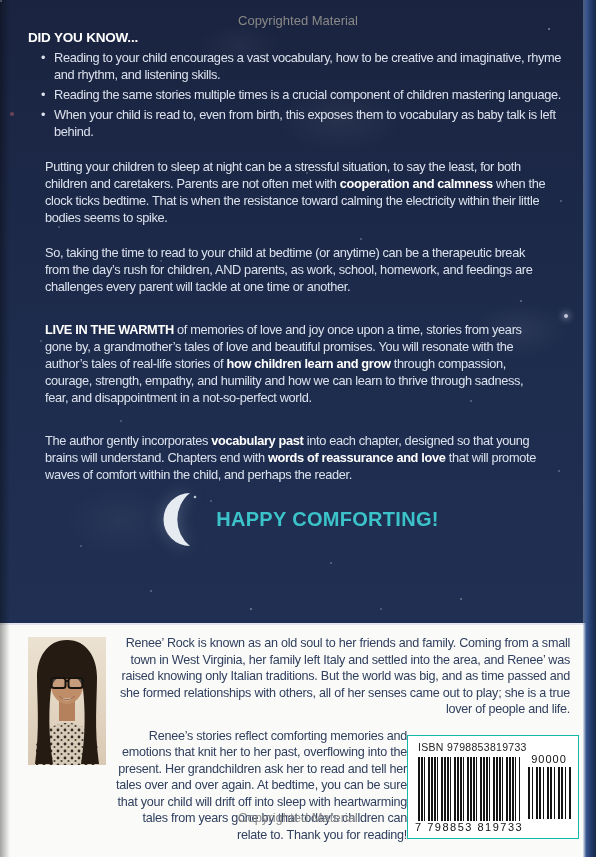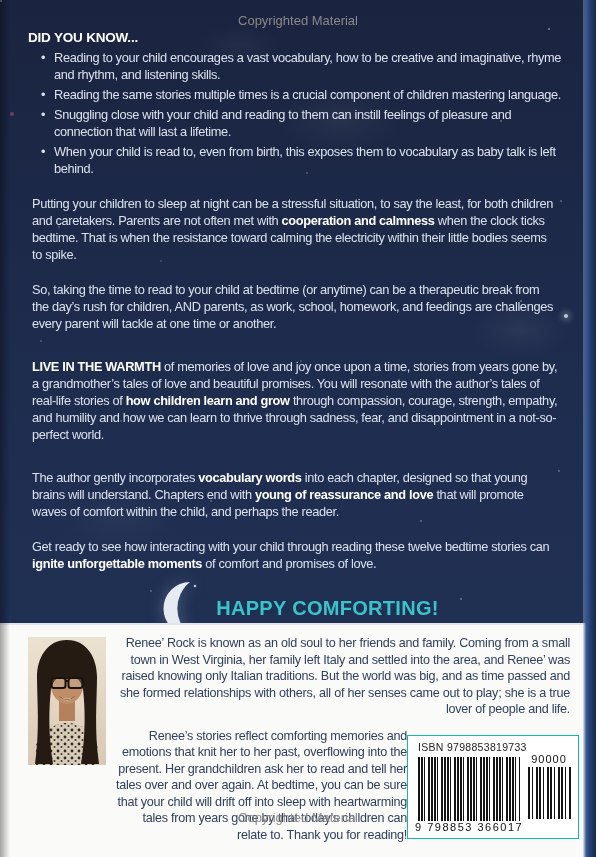--- a/index.html
+++ b/index.html
@@ -47,21 +47,21 @@
 
   .cover-text{position:relative;z-index:2;padding:19px 33px 0 28px;}
   .title{margin:0;text-align:center;color:#f0c844;font-size:21.5px;font-weight:800;
     letter-spacing:-.2px;line-height:26px;}
   .dyk{margin:11px 0 0;color:#ffffff;font-size:13.5px;font-weight:bold;letter-spacing:-.2px;}
   .cover-text,.bullets,.para{color:#dbe1ec;}
   .bullets{list-style:none;margin:4px 0 0 26px;padding:0;font-size:12.8px;
     line-height:17px;letter-spacing:-.35px;}
   .bullets li{position:relative;margin-bottom:3px;}
   .bullets li::before{content:"•";position:absolute;left:-13px;top:0;color:#dbe1ec;}
-  .para{margin:18px 4px 0;font-size:12.8px;line-height:17px;letter-spacing:-.35px;}
+  .para{margin:18px 17px 0;font-size:12.8px;line-height:17px;letter-spacing:-.35px;}
   .para.gap{margin-top:26px;}
   .para b{color:#ffffff;}
   .happy-row{display:flex;align-items:center;justify-content:center;gap:12px;margin-top:6px;}
   .moon{width:52px;height:60px;flex:0 0 auto;filter:drop-shadow(0 0 8px rgba(220,230,245,.25));}
   .happy{color:#3bc3c9;font-size:20px;font-weight:800;letter-spacing:.3px;}
 
   .panel{position:absolute;left:0;top:623px;width:590px;height:234px;background:#fafaf8;
     border-top:2px solid #e2e5ea;z-index:3;}
   .photo{position:absolute;left:28px;top:12px;width:78px;height:128px;}
   .bio-col{position:absolute;left:115px;top:10px;width:455px;color:#31405f;
@@ -90,33 +90,31 @@
   <div class="book-edge"></div>
 
   <div class="wm wm-top">Copyrighted Material</div>
 
   <div class="cover-text">
 
     <div class="dyk">DID YOU KNOW...</div>
     <ul class="bullets">
       <li>Reading to your child encourages a vast vocabulary, how to be creative and imaginative, rhyme and rhythm, and listening skills.</li>
       <li>Reading the same stories multiple times is a crucial component of children mastering language.</li>
-      <li>Snuggling close with your child and reading to them can instill feelings of pleasure and connection that will last a lifetime.</li>
       <li>When your child is read to, even from birth, this exposes them to vocabulary as baby talk is left behind.</li>
     </ul>
 
     <p class="para"><span>Putting your children to sleep at night can be a stressful situation, to say the least, for both children and caretakers.  Parents are not often met with </span><b>cooperation and calmness</b><span> when the clock ticks bedtime.  That is when the resistance toward calming the electricity within their little bodies seems to spike.</span></p>
 
     <p class="para"><span>So, taking the time to read to your child at bedtime (or anytime) can be a therapeutic break from the day’s rush for children, AND parents, as work, school, homework, and feedings are challenges every parent will tackle at one time or another.</span></p>
 
     <p class="para gap"><b>LIVE IN THE WARMTH</b><span> of memories of love and joy once upon a time, stories from years gone by, a grandmother’s tales of love and beautiful promises. You will resonate with the author’s tales of real-life stories of </span><b>how children learn and grow</b><span> through compassion, courage, strength, empathy, and humility and how we can learn to thrive through sadness, fear, and disappointment in a not-so-perfect world.</span></p>
 
-    <p class="para gap"><span>The author gently incorporates </span><b>vocabulary words</b><span> into each chapter, designed so that young brains will understand. Chapters end with </span><b>young of reassurance and love</b><span> that will promote waves of comfort within the child, and perhaps the reader.</span></p>
+    <p class="para gap"><span>The author gently incorporates </span><b>vocabulary past</b><span> into each chapter, designed so that young brains will understand. Chapters end with </span><b>words of reassurance and love</b><span> that will promote waves of comfort within the child, and perhaps the reader.</span></p>
 
-    <p class="para"><span>Get ready to see how interacting with your child through reading these twelve bedtime stories can </span><b>ignite unforgettable moments</b><span> of comfort and promises of love.</span></p>
 
     <div class="happy-row">
       <svg class="moon" viewBox="0 0 52 60" aria-hidden="true">
         <path d="M38 4 A26.5 26.5 0 1 0 38 57 A34 34 0 0 1 38 4 Z" fill="#e6ebf2"></path>
         <circle cx="43" cy="8" r="1.3" fill="#e6ebf2" opacity="0.8"></circle>
       </svg>
       <div class="happy">HAPPY COMFORTING!</div>
     </div>
   </div>
 
@@ -147,20 +145,20 @@
     </svg>
 
     <div class="bio-col">
       <p class="bio1">Renee’ Rock is known as an old soul to her friends and family. Coming from a small town in West Virginia, her family left Italy and settled into the area, and Renee’ was raised knowing only Italian traditions. But the world was big, and as time passed and she formed relationships with others, all of her senses came out to play; she is a true lover of people and life.</p>
       <p class="bio2">Renee’s stories reflect comforting memories and emotions that knit her to her past, overflowing into the present. Her grandchildren ask her to read and tell her tales over and over again. At bedtime, you can be sure that your child will drift off into sleep with heartwarming tales from years gone by that today’s children can relate to. Thank you for reading!</p>
     </div>
 
     <div class="barcode-box">
       <div class="isbn-label">ISBN 9798853819733</div>
       <div class="bc-main"></div>
-      <div class="bc-digits">9 798853 366017</div>
+      <div class="bc-digits">7 798853 819733</div>
       <div class="bc-price">90000</div>
       <div class="bc-small"></div>
     </div>
   </div>
 
   <div class="wm wm-bottom">Copyrighted Material</div>
 </div>
 
 </body></html>

